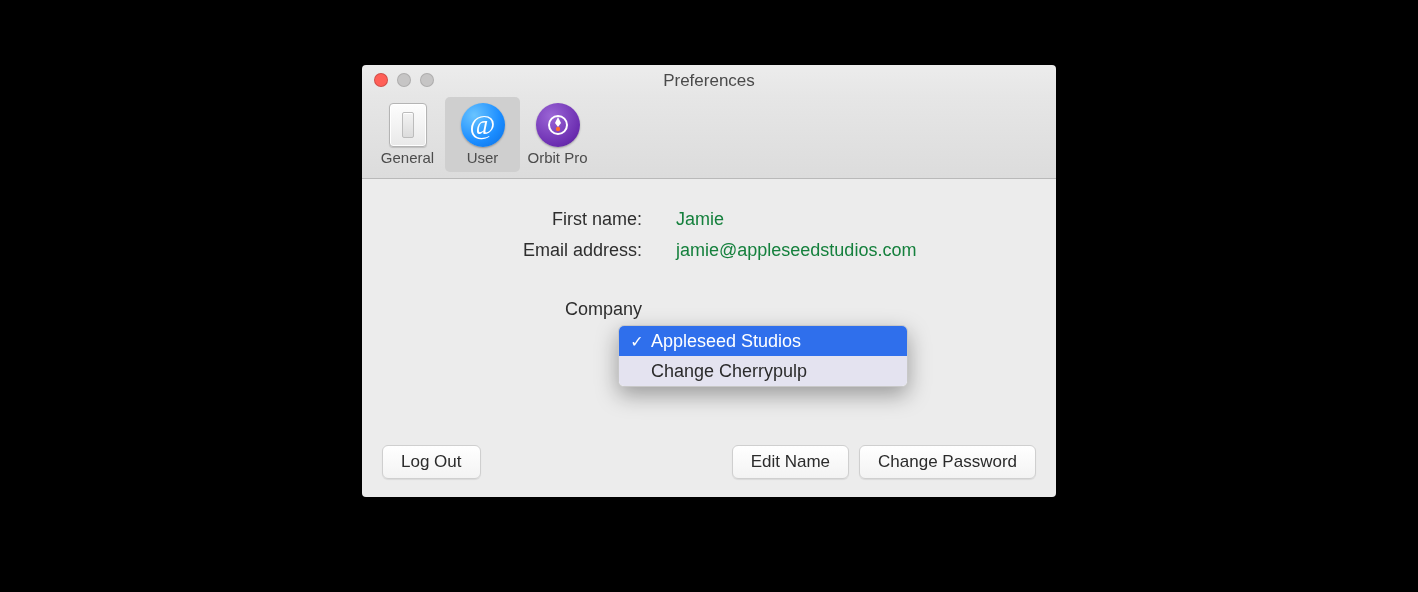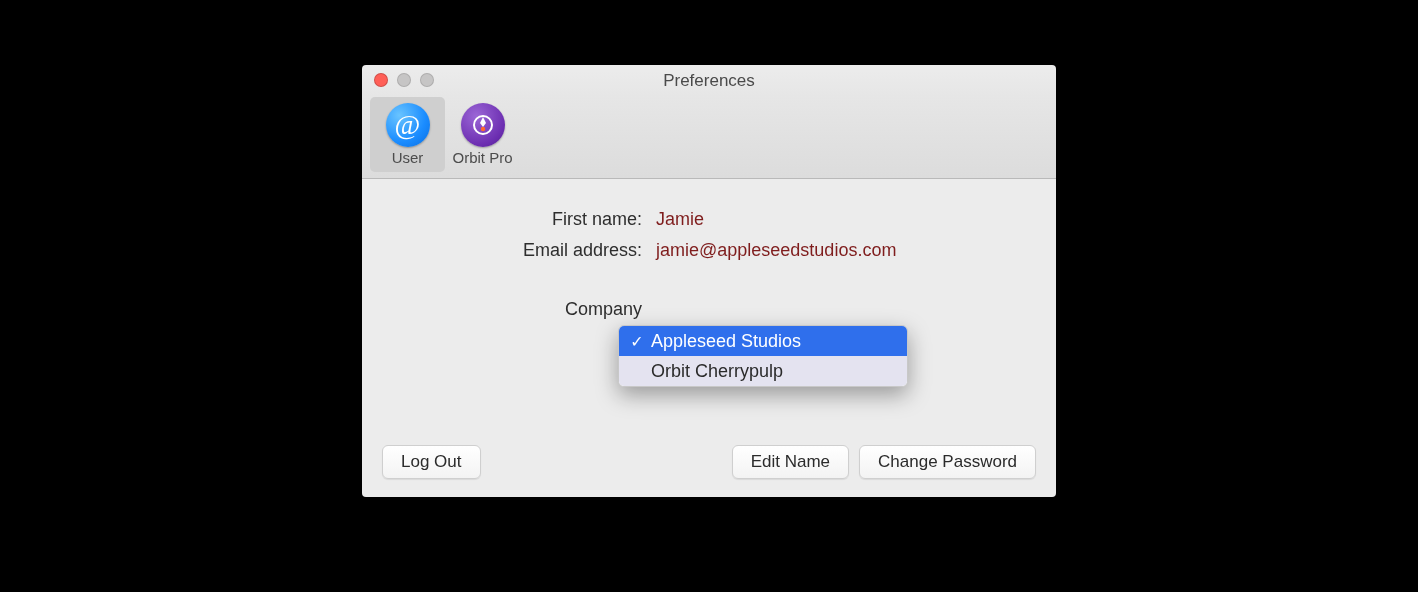--- a/index.html
+++ b/index.html
@@ -128,21 +128,22 @@
       grid-template-columns: 260px 1fr;
       column-gap: 14px;
       row-gap: 10px;
       font-size: 18px;
     }
     .form-label {
       text-align: right;
       color: #2e2e2e;
     }
     .form-value {
-      color: #7f1d1d;
+      color: #15803d;
+      margin-left: 20px;
     }
     .spacer-row { height: 18px; }
     
     .dropdown {
       position: absolute;
       left: 256px;
       top: 146px;
       width: 290px;
       background: #fff;
       border: 1px solid #c8c8c8;
@@ -207,20 +208,28 @@
     <div class="traffic">
       <div class="dot close"></div>
       <div class="dot"></div>
       <div class="dot"></div>
     </div>
     <div class="window-title">Preferences</div>
   </div>
 
   <div class="toolbar">
 
+    <div class="tab">
+      <div class="icon-wrap">
+        <div class="switch-plate">
+            <div class="switch-toggle"></div>
+          </div>
+      </div>
+      <div class="tab-label">General</div>
+    </div>
 
     <div class="tab selected">
       <div class="icon-wrap">
         <div class="at-circle">
             <span>@</span>
           </div>
       </div>
       <div class="tab-label">User</div>
     </div>
 
@@ -256,21 +265,21 @@
       <div class="form-value"></div>
     </div>
 
     <div class="dropdown">
       <div class="dropdown-item selected">
         <span class="check">✓</span>
         <span>Appleseed Studios</span>
       </div>
       <div class="dropdown-item">
         <span class="check">✓</span>
-        <span>Orbit Cherrypulp</span>
+        <span>Change Cherrypulp</span>
       </div>
     </div>
 
   </div>
 
   <div class="button-row">
     <div class="btn">Log Out</div>
     <div class="btn-spacer"></div>
     <div class="btn">Edit Name</div>
     <div class="btn">Change Password</div>

